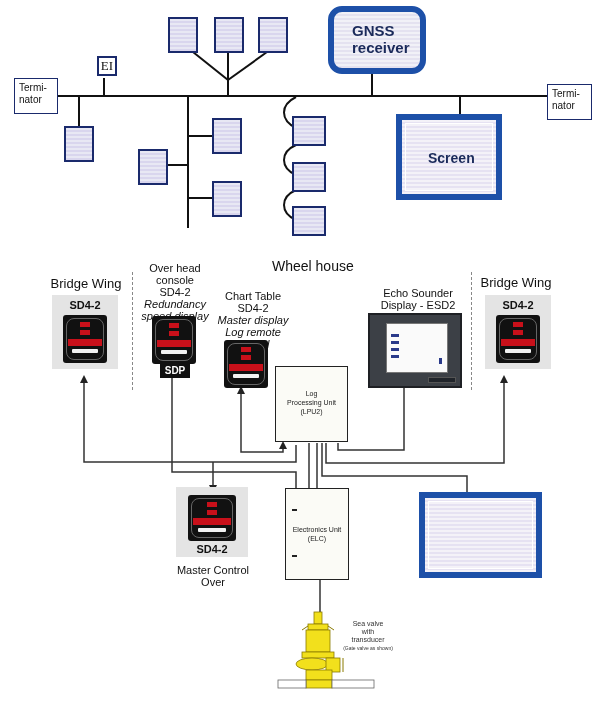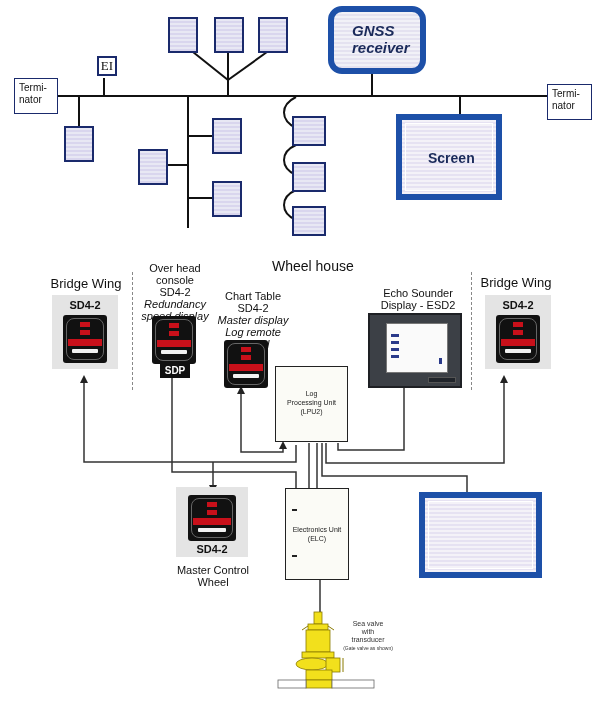--- a/index.html
+++ b/index.html
@@ -8,21 +8,21 @@
   .abs { position: absolute; box-sizing: border-box; }
   .node {
     border: 2px solid #1a2a6c;
     background: repeating-linear-gradient(to bottom, #e8e8f4 0px, #e8e8f4 2px, #d9d6ee 2px, #d9d6ee 4px);
   }
   .term { border: 1.5px solid #1a2a6c; background: #fff; font-size: 10px; line-height: 12px; padding: 3px 4px; color: #111; }
   .ei { border: 2px solid #1a2a6c; background: #fff; font-size: 13px; text-align: center; line-height: 16px; color: #111; font-family: Liberation Serif, serif; }
   .gnss {
     border: 6px solid #1d50a8; border-radius: 14px;
     background: repeating-linear-gradient(to bottom, #f1f1f7 0px, #f1f1f7 2px, #e4e2f0 2px, #e4e2f0 4px);
-    color: #1a2a5a; font-weight: bold; font-size: 15px; line-height: 17px; padding: 10px 0 0 18px; font-style: italic;
+    color: #1a2a5a; font-weight: bold; font-size: 15px; line-height: 17px; padding: 10px 0 0 18px;
   }
   .bigbox {
     border: 6px solid #1d50a8;
     background: repeating-linear-gradient(to bottom, #f4f2f8 0px, #f4f2f8 2px, #e6e2f2 2px, #e6e2f2 4px);
     color: #1a2a5a; font-weight: bold;
   }
   .bigbox-inner { position: absolute; inset: 3px; border: 1px solid #ffffff; }
   .label { color: #111; text-align: center; font-size: 11px; line-height: 12px; }
   .wh-title { font-size: 14px; color: #111; }
   .panel { background: #e4e4e4; }
@@ -221,21 +221,21 @@
     <div class="screen"></div>
     <div class="red1" style="left:19px;top:7px;width:10px;height:5px;"></div>
     <div class="red1" style="left:19px;top:15px;width:10px;height:5px;"></div>
     <div class="red1" style="left:5px;top:23px;width:38px;height:7px;"></div>
     <div class="keys" style="left:10px;top:33px;width:28px;height:4px;"></div>
   </div>
   <div class="abs label" style="left:0;top:56px;width:72px;font-weight:bold;">SD4-2</div>
 </div>
 <div class="abs label" style="left:168px;top:564px;width:90px;">
   <div>Master Control</div>
-  <div>Wheel</div>
+  <div>Over</div>
 </div>
 
 <div class="abs unit" style="left:285px;top:488px;width:64px;height:92px;padding-top:36px;">
   <div class="abs" style="left:6px;top:20px;width:5px;height:2px;background:#222;"></div>
   <div class="abs" style="left:6px;top:66px;width:5px;height:2px;background:#222;"></div>
   <div>Electronics Unit</div>
   <div>(ELC)</div>
 </div>
 
 <div class="abs bigbox" style="left:419px;top:492px;width:123px;height:86px;">

